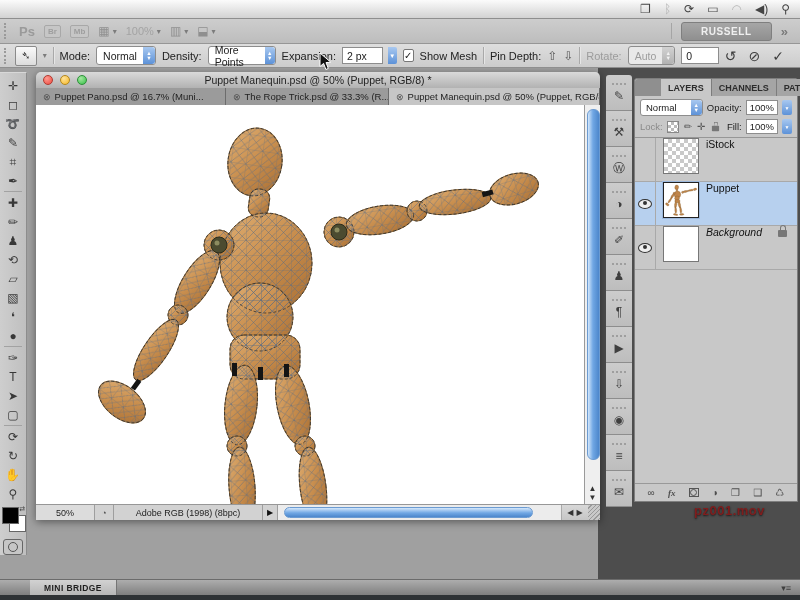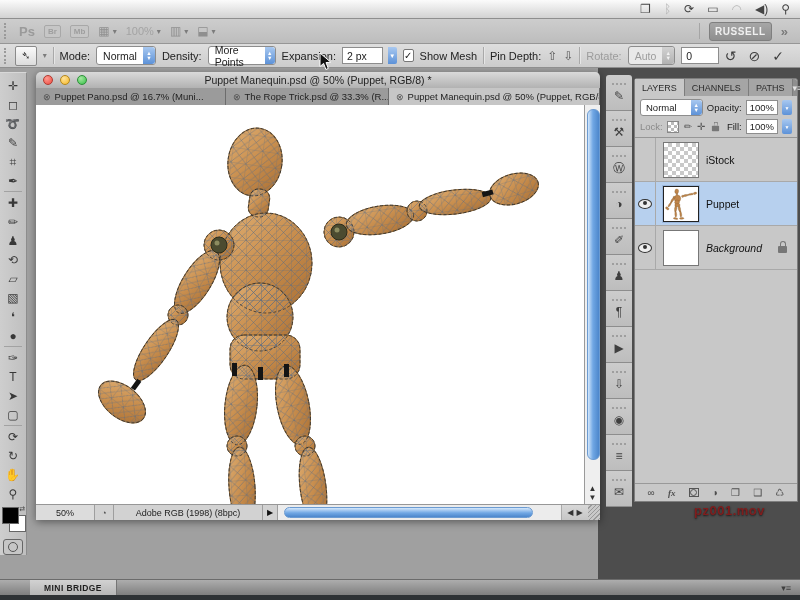--- a/index.html
+++ b/index.html
@@ -23,21 +23,21 @@
   .vgrip{width:4px;height:16px;border-left:2px dotted #9a9a9a;}
   .pslogo{font-weight:bold;font-size:13px;color:#9a9a9a;}
   .minibtn{font-size:8px;font-weight:bold;color:#9e9e9e;border:1px solid #a8a8a8;
     border-radius:2px;padding:1px 3px;background:#c6c6c6;}
   .abgroup{display:flex;align-items:center;gap:3px;color:#8f8f8f;}
   .abicon{font-size:12px;color:#8f8f8f;}
   .dropcaret{font-size:8px;color:#7c7c7c;}
   .zoomtxt{font-size:11px;color:#a3a3a3;}
   .absep{width:1px;height:16px;background:#a5a5a5;margin-left:auto;}
   .russell{background:linear-gradient(#a6a6a6,#8f8f8f);color:#efefef;font-size:10px;
-    font-weight:bold;letter-spacing:.6px;padding:3px 5px;border-radius:3px;
+    font-weight:bold;letter-spacing:.6px;padding:3px 19px;border-radius:3px;
     border:1px solid #7f7f7f;}
   .chev{color:#7a7a7a;font-size:13px;font-weight:bold;padding-right:4px;}
   
   .optionsbar{position:absolute;top:44px;left:0;width:800px;height:24px;
     background:linear-gradient(#dedede,#cccccc);border-bottom:1px solid #8f8f8f;
     display:flex;align-items:center;gap:6px;padding:0 8px 0 4px;box-sizing:border-box;
     font-size:11px;color:#222;z-index:28;}
   .toolpreview{width:24px;height:18px;background:linear-gradient(#fafafa,#dcdcdc);
     border:1px solid #8a8a8a;border-radius:2px;display:flex;align-items:center;
     justify-content:center;font-size:11px;color:#333;}
@@ -124,21 +124,21 @@
   .dockbtn{width:26px;height:36px;background:linear-gradient(#cccccc,#bdbdbd);
     border-bottom:1px solid #8d8d8d;box-sizing:border-box;display:flex;flex-direction:column;
     align-items:center;justify-content:center;gap:3px;}
   .dockbtn:first-child{border-radius:3px 3px 0 0;}
   .dockgrip{width:14px;height:2px;border-top:2px dotted #9e9e9e;}
   .dockglyph{font-size:12px;color:#3f3f3f;line-height:12px;}
   
   .layers{position:absolute;top:10px;left:634px;width:164px;height:424px;z-index:7;
     background:#c8c8c8;border:1px solid #7e7e7e;box-sizing:border-box;border-radius:3px 3px 0 0;}
   .ltabs{height:17px;display:flex;background:#8f8f8f;border-radius:3px 3px 0 0;
-    font-size:9px;font-weight:normal;color:#2c2c2c;}
+    font-size:9px;font-weight:bold;color:#2c2c2c;padding-left:26px;}
   .ltab{display:flex;align-items:center;padding:0 7px;background:#a5a5a5;
     border-right:1px solid #7d7d7d;}
   .ltab.active{background:#c8c8c8;}
   .lmenu{margin-left:auto;display:flex;align-items:center;padding-right:5px;color:#e3e3e3;
     font-size:9px;}
   .lrow1,.lrow2{display:flex;align-items:center;gap:4px;padding:3px 5px;font-size:9.5px;color:#222;}
   .lrow2{padding-top:0;}
   .lsel{display:inline-flex;align-items:center;height:15px;background:#fff;border:1px solid #8d8d8d;
     border-radius:3px;font-size:9.5px;padding-left:5px;flex:1;justify-content:space-between;}
   .lsel .stp{height:15px;width:11px;}
@@ -150,21 +150,21 @@
   .lockicons{display:flex;gap:5px;align-items:center;}
   .ic-checker{width:10px;height:10px;border:1px solid #888;
     background-image:linear-gradient(45deg,#bbb 25%,transparent 25%,transparent 75%,#bbb 75%),
       linear-gradient(45deg,#bbb 25%,transparent 25%,transparent 75%,#bbb 75%);
     background-size:6px 6px;background-position:0 0,3px 3px;background-color:#fff;}
   .ic-glyph{font-size:10px;color:#555;line-height:10px;}
   .padlock{width:9px;height:7px;background:#777;border-radius:1px;position:relative;margin-top:4px;}
   .padlock::before{content:"";position:absolute;top:-5px;left:1.5px;width:6px;height:5px;
     border:1.5px solid #777;border-bottom:none;border-radius:4px 4px 0 0;box-sizing:border-box;}
   .llist{border-top:1px solid #969696;}
-  .lrow{height:43px;display:flex;align-items:center;border-bottom:1px solid #a9a9a9;
+  .lrow{height:43px;display:flex;border-bottom:1px solid #a9a9a9;
     background:#c8c8c8;}
   .lrow.selected{background:#b7d0ee;}
   .viscol{width:20px;height:100%;border-right:1px solid #a9a9a9;display:flex;
     align-items:center;justify-content:center;}
   .eye{width:12px;height:8px;border:1px solid #333;border-radius:50%;position:relative;background:#eee;}
   .eye::after{content:"";position:absolute;left:3.5px;top:1.5px;width:4px;height:4px;
     background:#333;border-radius:50%;}
   .thumb{width:36px;height:36px;border:1px solid #777;margin:0 7px;background:#fff;
     box-sizing:border-box;overflow:hidden;display:flex;align-items:center;justify-content:center;}
   .thumb.checker{background-image:linear-gradient(45deg,#c9c9c9 25%,transparent 25%,transparent 75%,#c9c9c9 75%),

